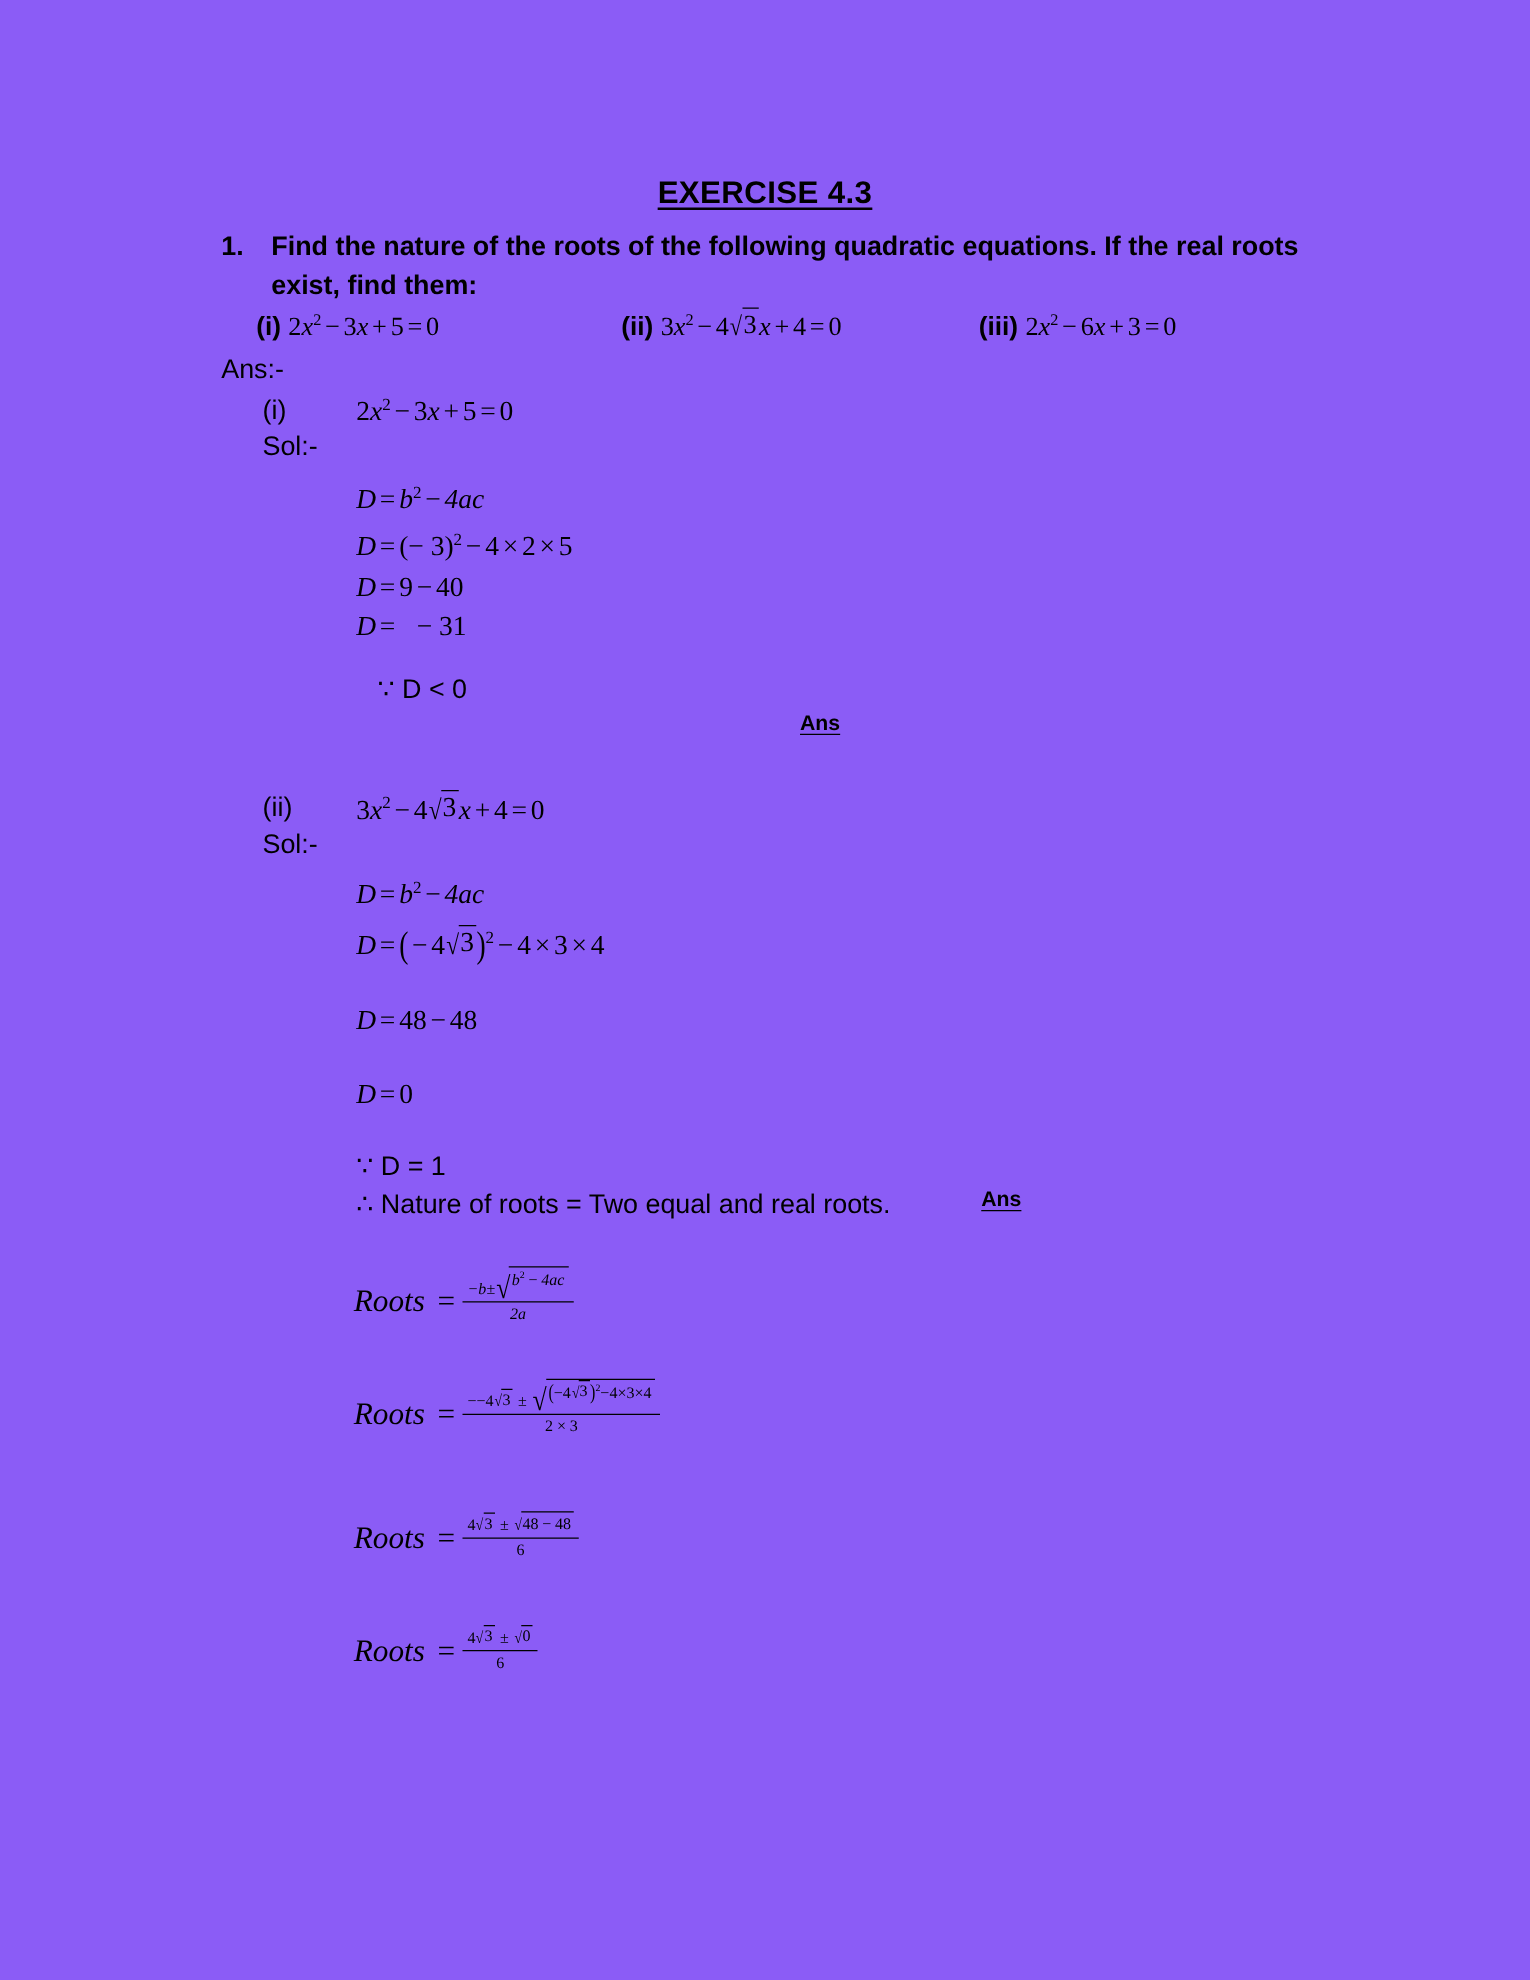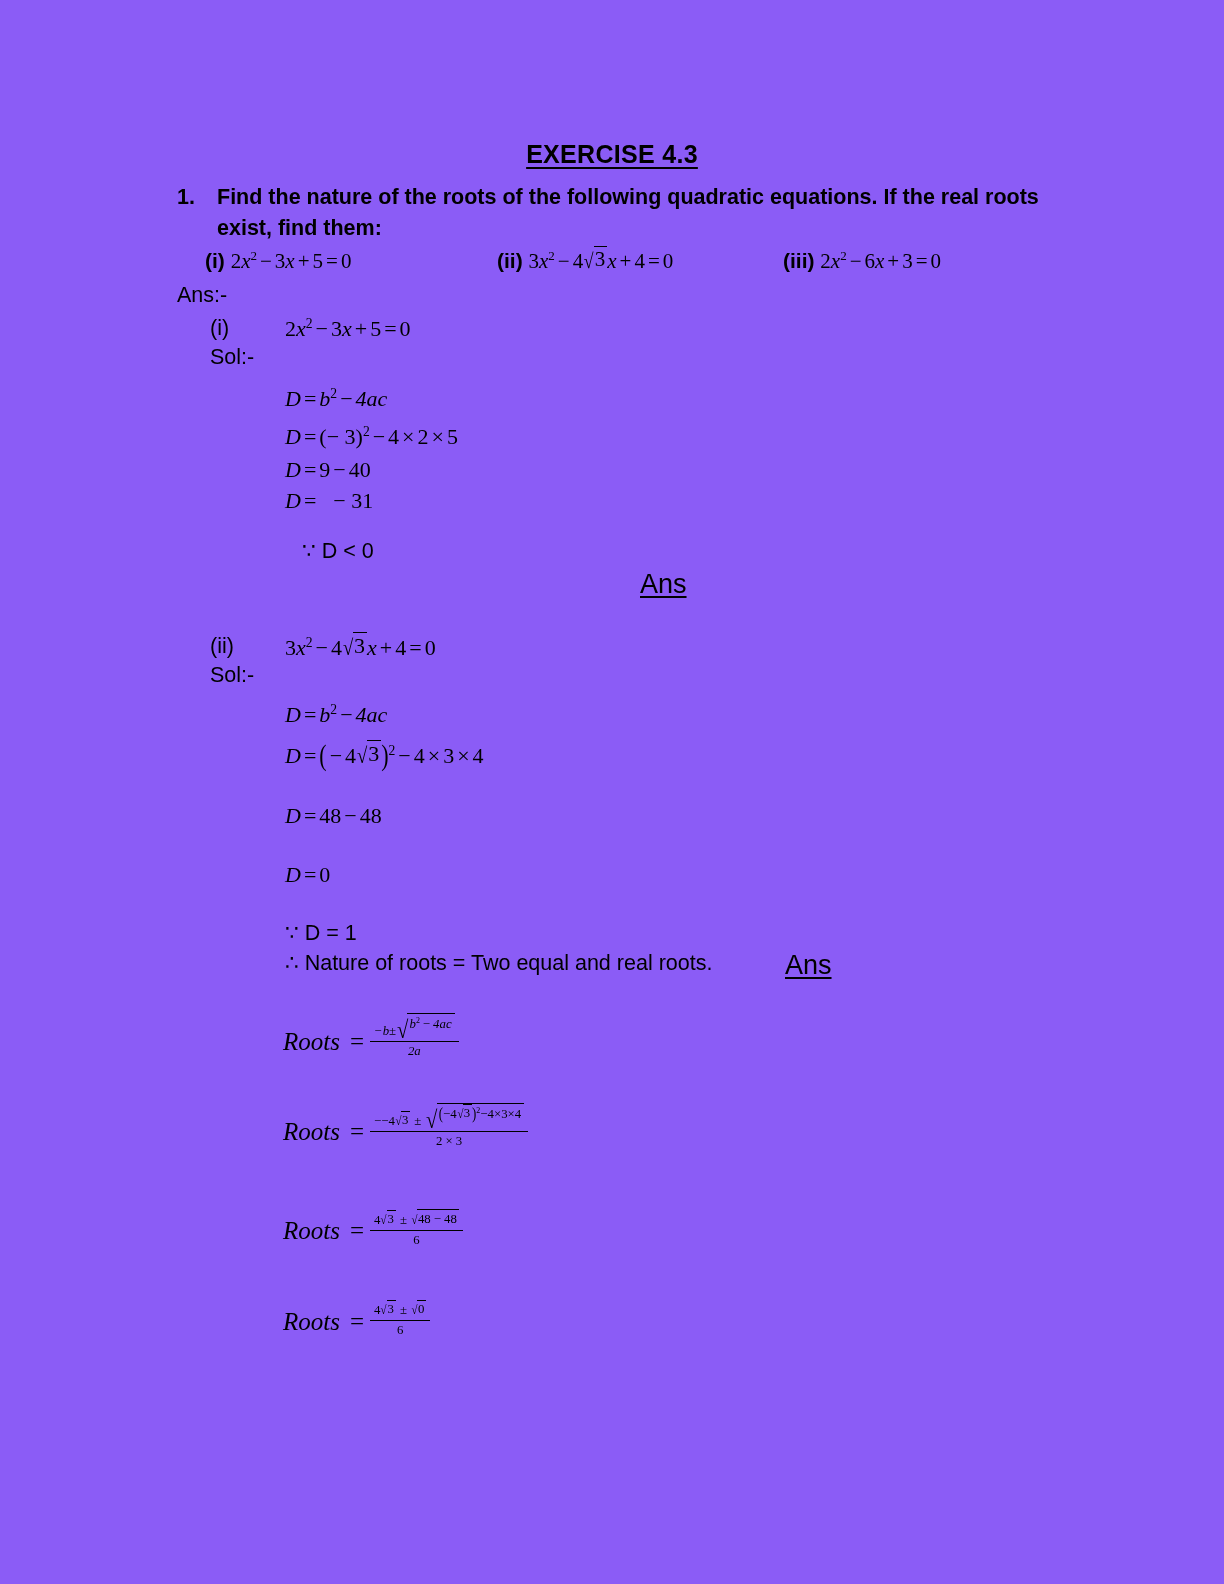--- a/index.html
+++ b/index.html
@@ -90,22 +90,22 @@
     font-family: Liberation Sans, sans-serif;
     font-size: 21.5px;
   }
   .mathline {
     font-family: "Liberation Serif", serif;
     font-style: italic;
     font-size: 22px;
   }
   .ans-tag {
     font-family: "Liberation Sans", sans-serif;
-    font-size: 27px;
-    font-weight: normal;
+    font-size: 17px;
+    font-weight: bold;
     text-decoration: underline;
     text-underline-offset: 3px;
   }
 
   
   .mi { font-family: "Liberation Serif", serif; font-style: italic; }
   .mn { font-family: "Liberation Serif", serif; font-style: normal; }
   .sup {
     font-size: 0.62em;
     vertical-align: super;

